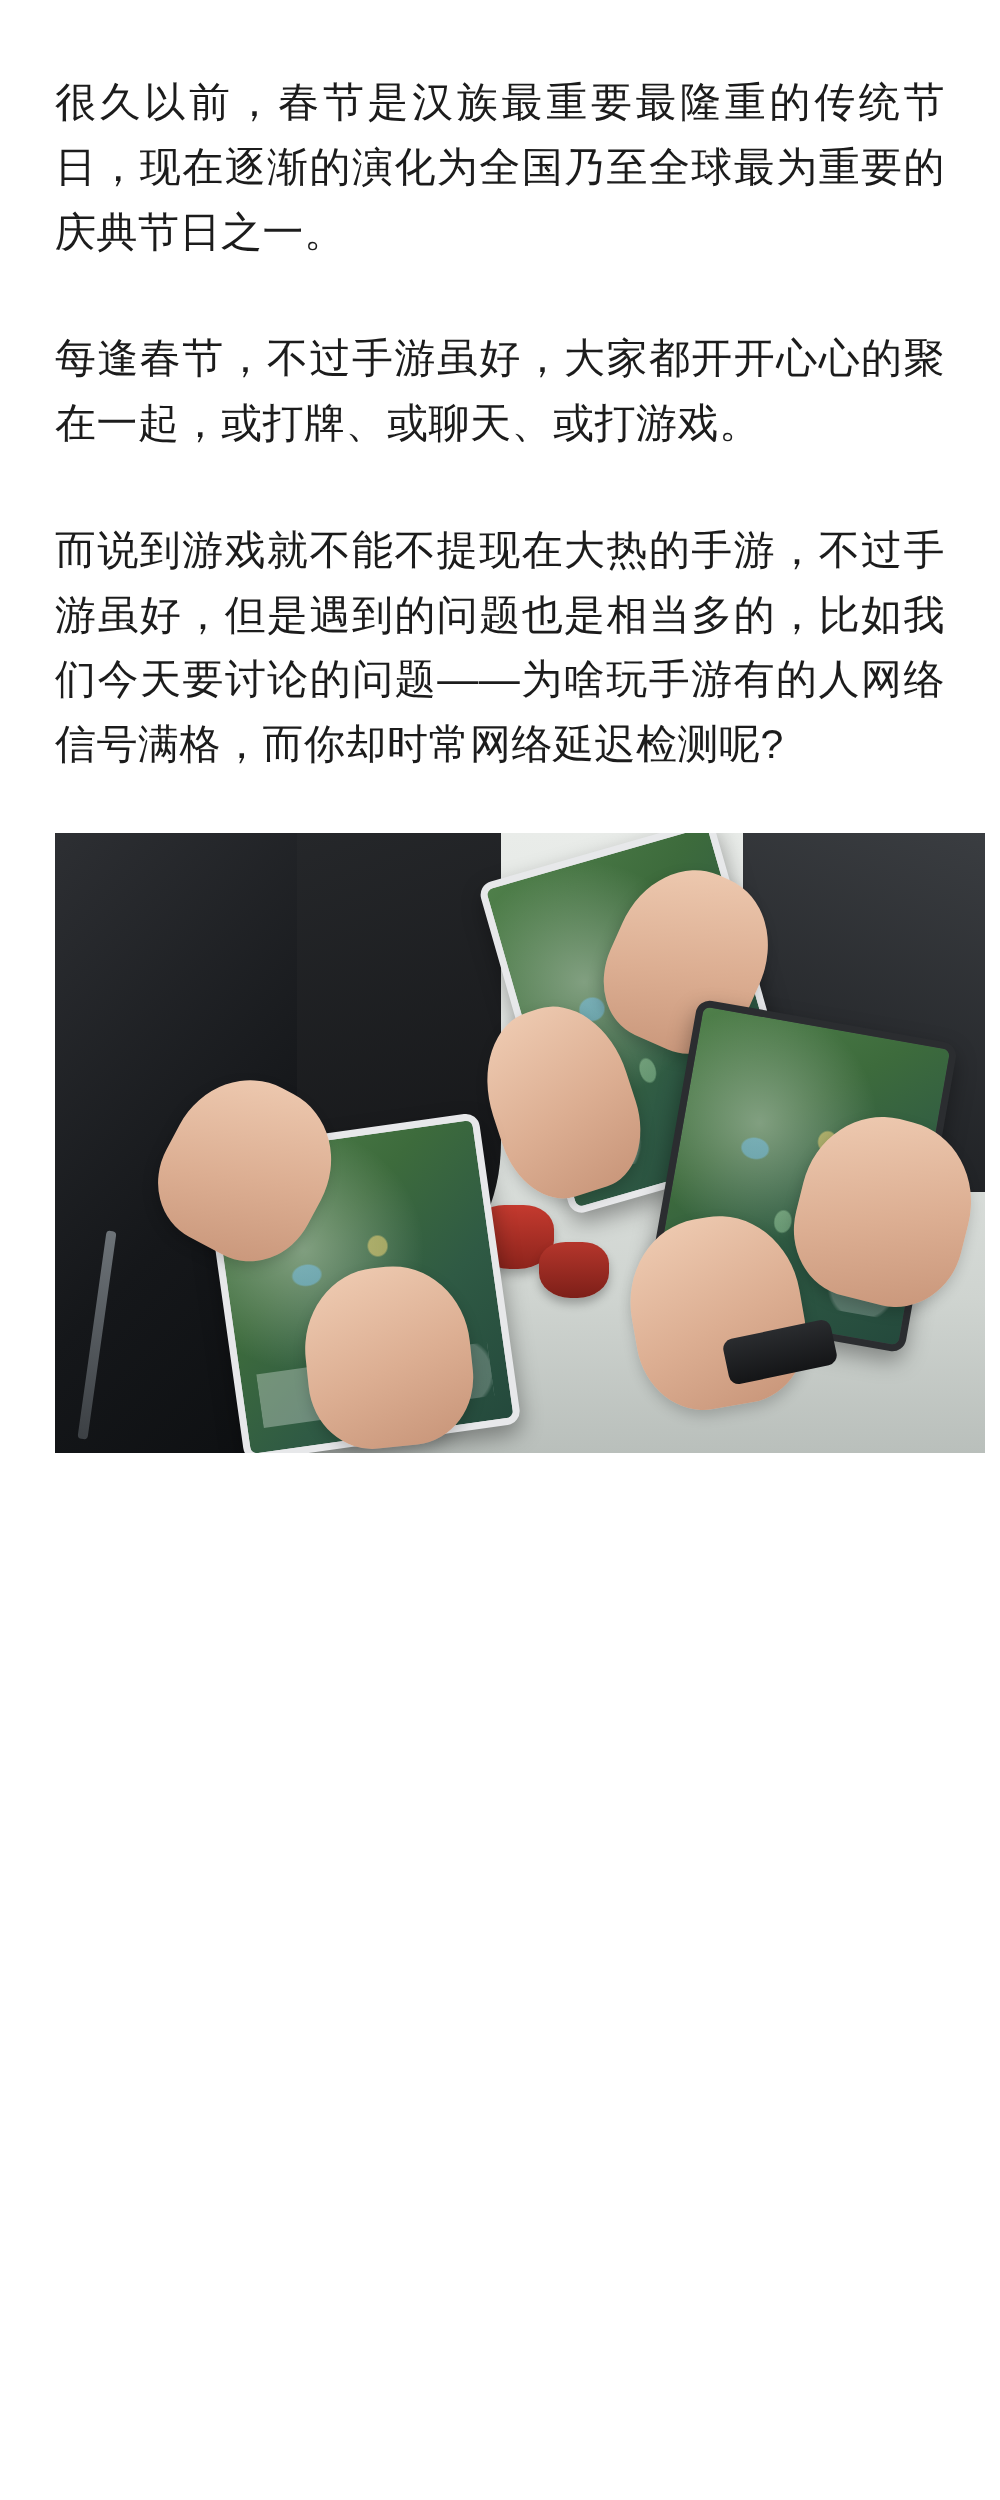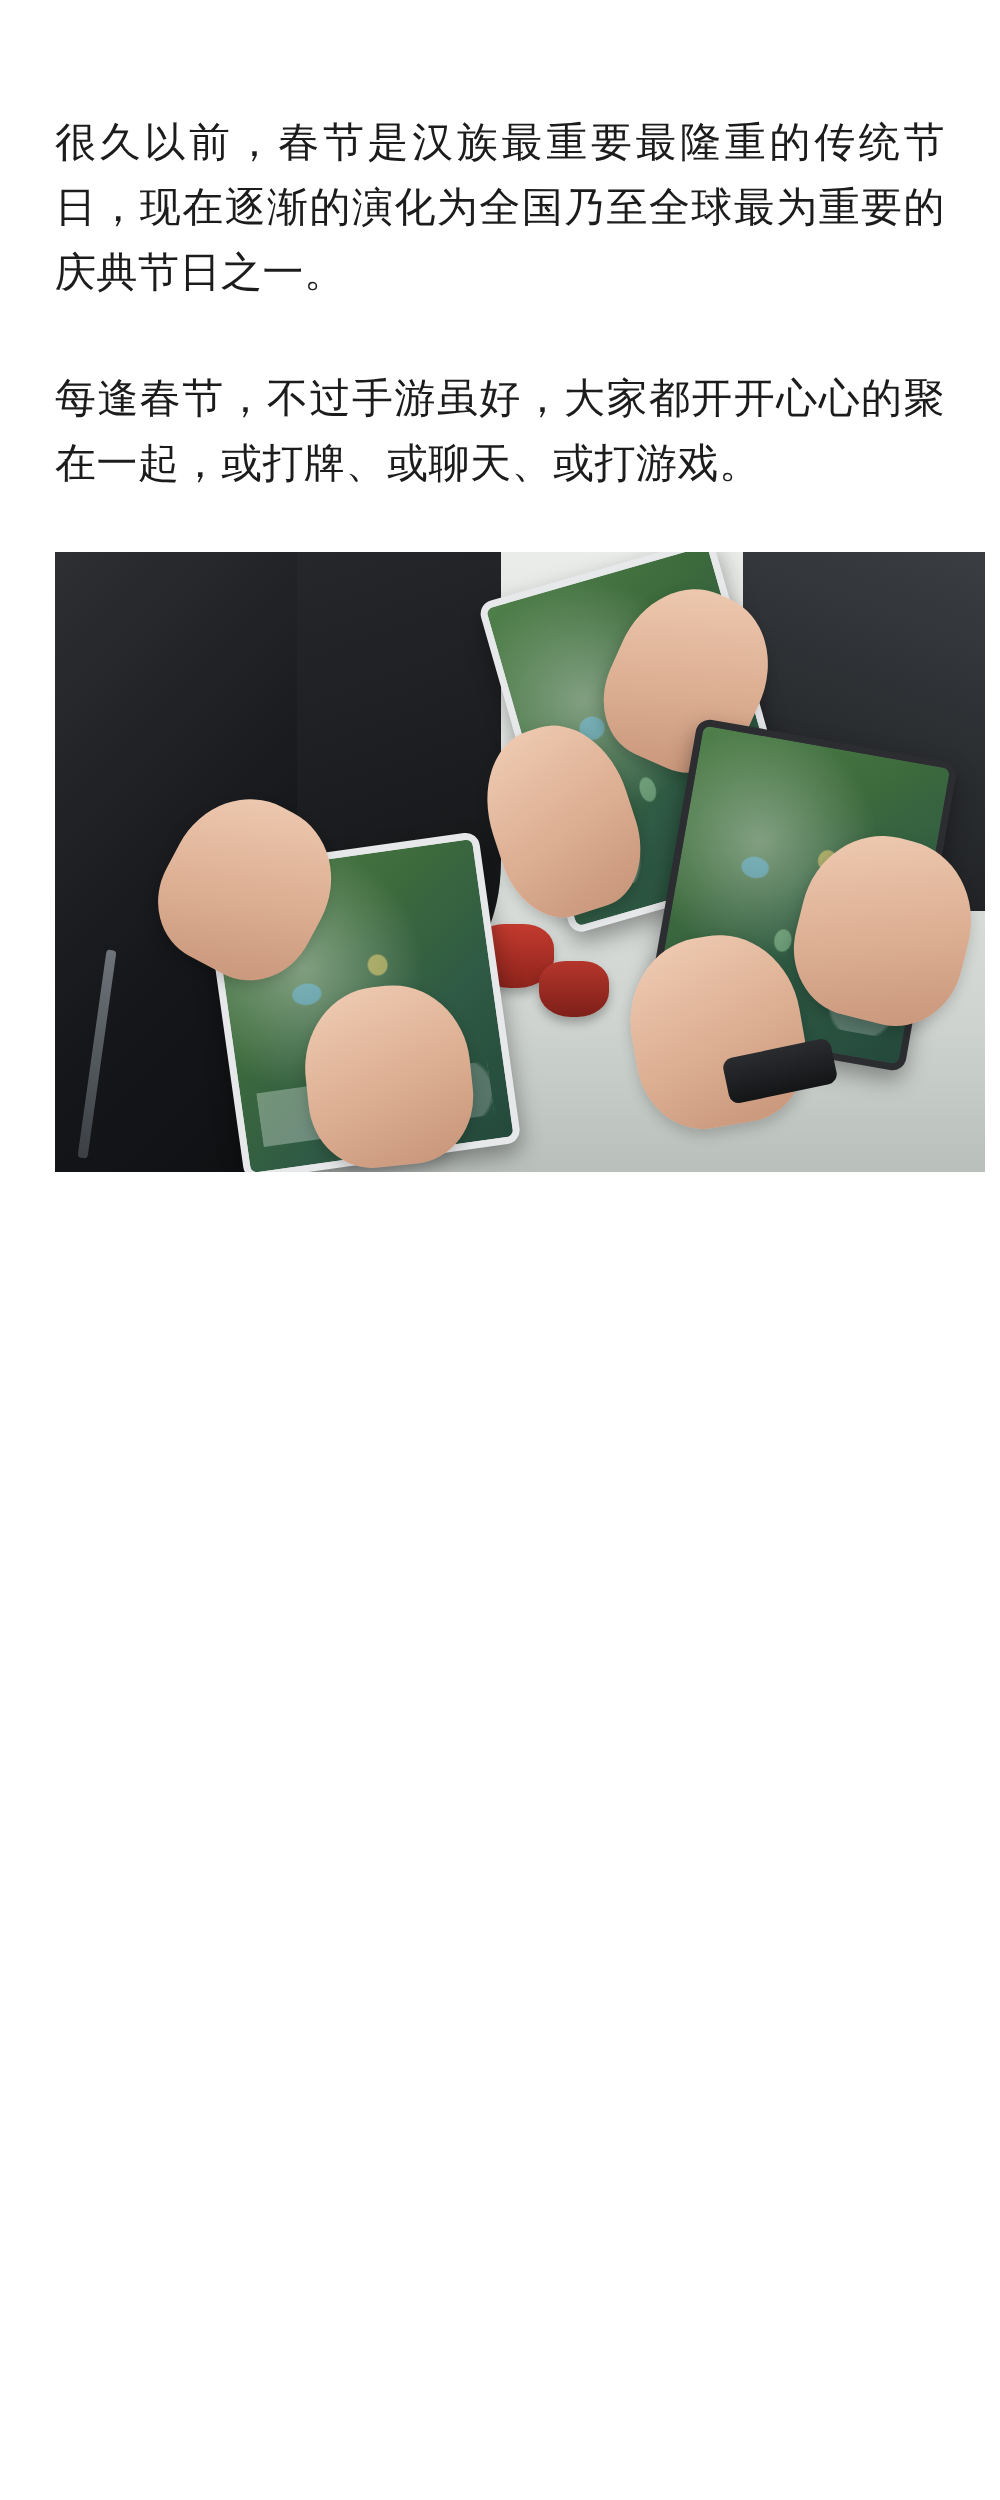--- a/index.html
+++ b/index.html
@@ -10,21 +10,20 @@
   body {
     width: 1000px;
     min-height: 2500px;
     font-family: "Liberation Sans", sans-serif;
     color: #1a1a1a;
   }
   .article {
     width: 1000px;
     box-sizing: border-box;
     padding: 70px 55px 40px 55px;
-    margin-top: 40px;
   }
   .para {
     font-size: 41px;
     line-height: 1.58;
     letter-spacing: 0.5px;
     color: #1c1c1c;
     margin: 0 0 62px 0;
     text-align: justify;
     word-break: break-all;
   }
@@ -157,20 +156,21 @@
     margin-top: 14px;
   }
 </style>
 </head>
 <body>
 
 <div class="article">
 
   <p class="para">很久以前，春节是汉族最重要最隆重的传统节日，现在逐渐的演化为全国乃至全球最为重要的庆典节日之一。</p>
   <p class="para">每逢春节，不过手游虽好，大家都开开心心的聚在一起，或打牌、或聊天、或打游戏。</p>
+  <p class="para">而说到游戏就不能不提现在大热的手游，不过手游虽好，但是遇到的问题也是相当多的，比如我们今天要讨论的问题——为啥玩手游有的人网络信号满格，而你却时常网络延迟检测呢?</p>
 
   <figure class="figure">
     <div class="photo">
       <div class="bg-table"></div>
       <div class="wall-left"></div>
       <div class="person-dark-mid"></div>
       <div class="person-right"></div>
       <div class="chair-leg"></div>
       <div class="red-shoe"></div>
       <div class="red-shoe second"></div>

